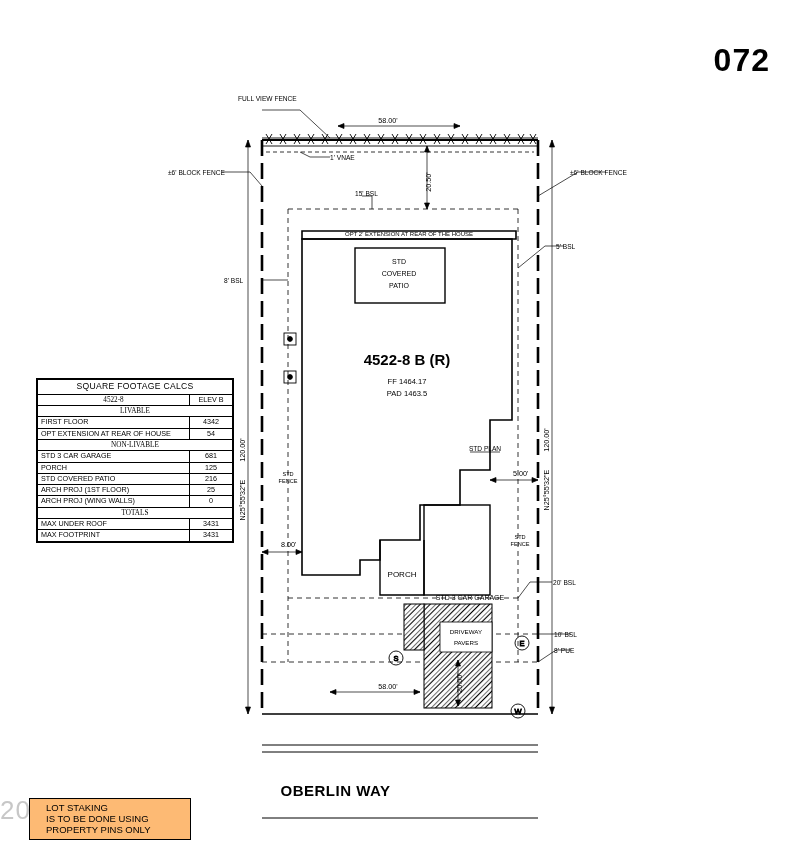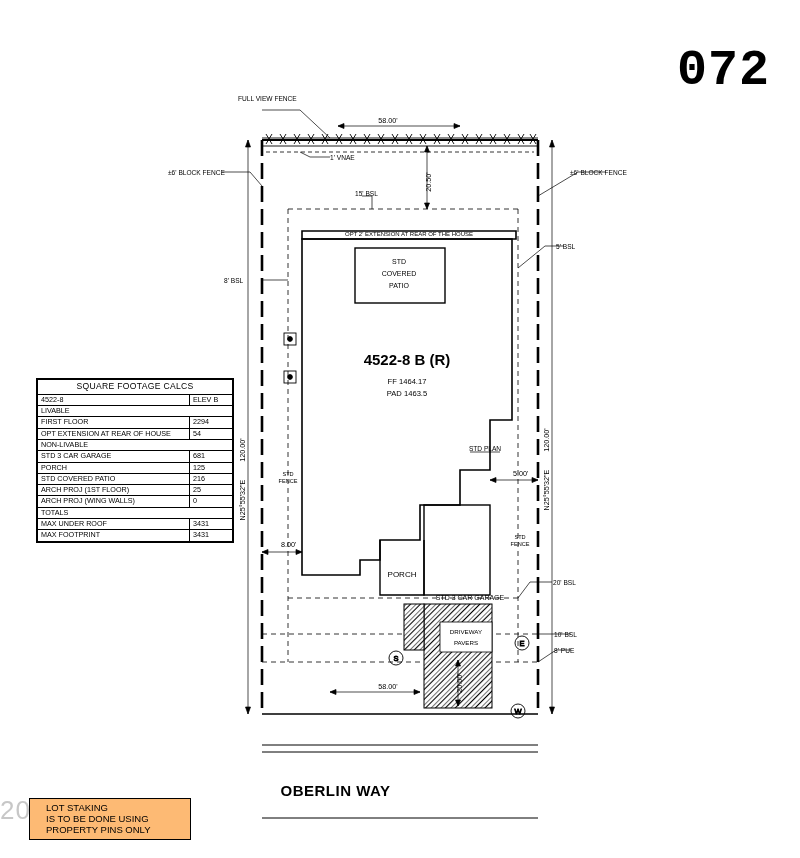--- a/index.html
+++ b/index.html
@@ -1,28 +1,28 @@
 <!DOCTYPE html>
 <html><head>
 <meta charset="utf-8">
 <style>
   html,body{margin:0;padding:0;background:#ffffff;}
   body{width:800px;height:858px;position:relative;font-family:"Liberation Sans",sans-serif;color:#000;overflow:hidden;}
   .abs{position:absolute;}
-  .lot-num{right:30px;top:42px;font-size:50px;font-weight:bold;letter-spacing:1px;font-family:Liberation Mono, monospace;}
+  .lot-num{right:30px;top:42px;font-size:32px;font-weight:bold;letter-spacing:1px;}
   svg{position:absolute;left:0;top:0;}
   .t{font-family:"Liberation Sans",sans-serif;fill:#000;}
 
   
   .sfc{left:36px;top:378px;width:196px;border:1px solid #000;border-collapse:collapse;font-size:7.2px;background:#fff;}
   .sfc table{border-collapse:collapse;width:100%;}
   .sfc td{border:1px solid #000;padding:1px 3px;line-height:1.15;}
-  .sfc .ctr{}
+  .sfc .ctr{text-align:center;font-family:Liberation Serif, serif;}
   .sfc .hdr{text-align:center;font-size:8.6px;letter-spacing:.3px;padding:2px 0;}
-  .sfc .num{text-align:left;width:36px;}
+  .sfc .num{text-align:center;width:36px;}
 
   .stamp{left:22px;top:798px;width:128px;border:1px solid #000;padding:3px 16px;font-size:9.5px;line-height:1.18;background:#fdba74;margin-left:7px;}
   .wm{left:0px;top:795px;font-size:26px;color:#9a9a9a;opacity:.55;letter-spacing:1px;font-family:"Liberation Sans",sans-serif;}
   .street{left:0;top:782px;width:671px;text-align:center;font-size:15px;font-weight:bold;letter-spacing:.5px;}
 </style>
 </head>
 <body>
 
 <div class="abs lot-num">072</div>
 
@@ -233,21 +233,21 @@
         </tr>
     <tr>
       <td class="ctr">4522-8</td>
       <td class="num">ELEV B</td>
     </tr>
     <tr>
           <td class="ctr" colspan="2">LIVABLE</td>
         </tr>
     <tr>
       <td>FIRST FLOOR</td>
-      <td class="num">2294</td>
+      <td class="num">4342</td>
     </tr>
     <tr>
       <td>OPT EXTENSION AT REAR OF HOUSE</td>
       <td class="num">54</td>
     </tr>
     <tr>
           <td class="ctr" colspan="2">NON-LIVABLE</td>
         </tr>
     <tr>
       <td>STD 3 CAR GARAGE</td>

